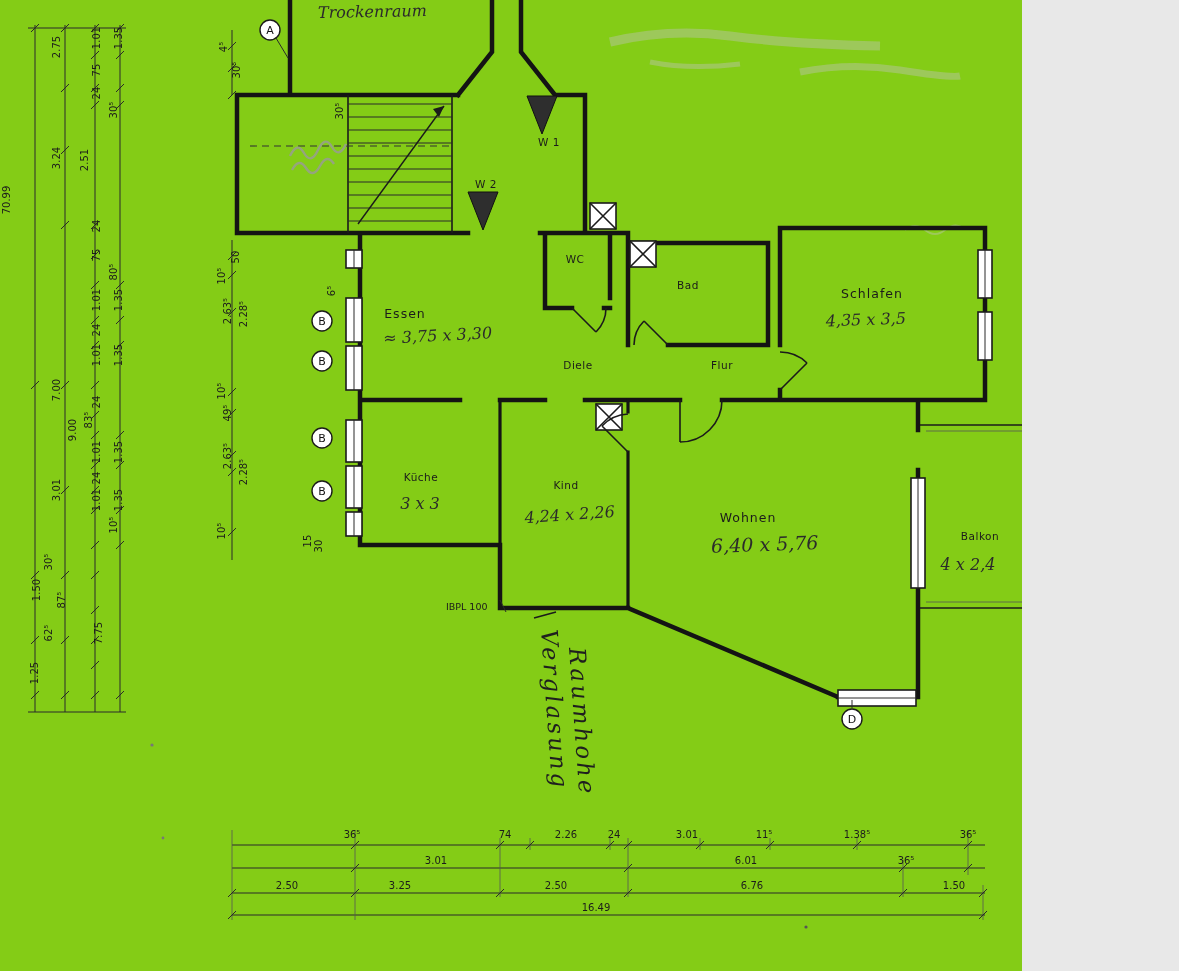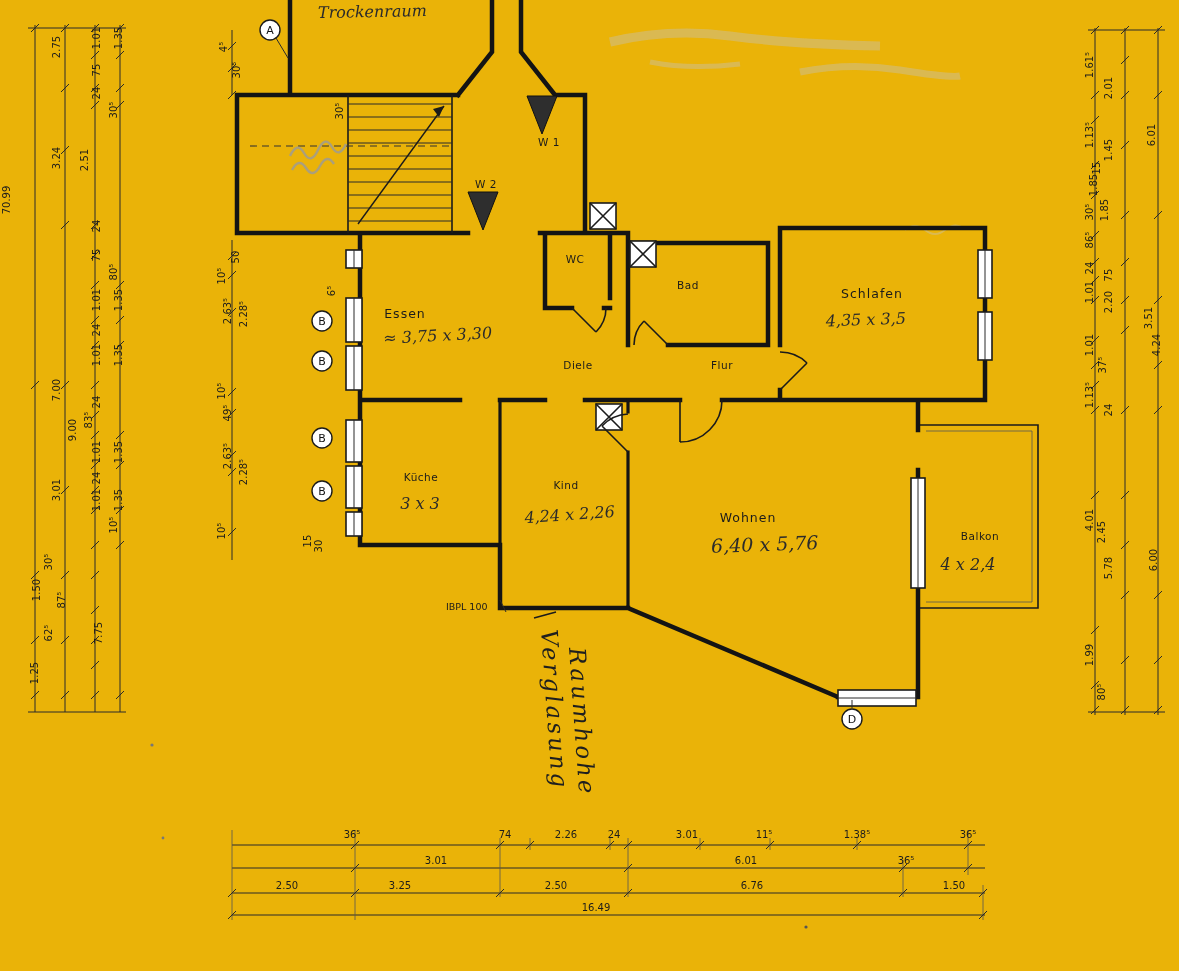--- a/index.html
+++ b/index.html
@@ -1,17 +1,17 @@
 <!DOCTYPE html>
 <html><head>
 <meta charset="utf-8">
 <title>Grundriss</title>
 <style>
   html,body{margin:0;padding:0;background:#e8e8e8;}
-  .page{position:relative;width:1179px;height:971px;background:#eab308;overflow:hidden;
+  .page{position:relative;width:1022px;height:971px;background:#84cc16;overflow:hidden;
         font-family:"DejaVu Sans", sans-serif;}
   svg{position:absolute;inset:0;}
   
   .wall      {stroke:#141414;stroke-width:4.5;fill:none;stroke-linecap:square;}
   .wall-in   {stroke:#141414;stroke-width:3.2;fill:none;stroke-linecap:square;}
   .thin      {stroke:#1b1b1b;stroke-width:1.6;fill:none;}
   .hair      {stroke:#2a2a2a;stroke-width:1;fill:none;}
   .hairlt    {stroke:#555;stroke-width:0.8;fill:none;}
   .winrect   {stroke:#1b1b1b;stroke-width:1.6;fill:#ffffff;}
   .tri       {fill:#2e2e2e;stroke:#111;stroke-width:1;}

